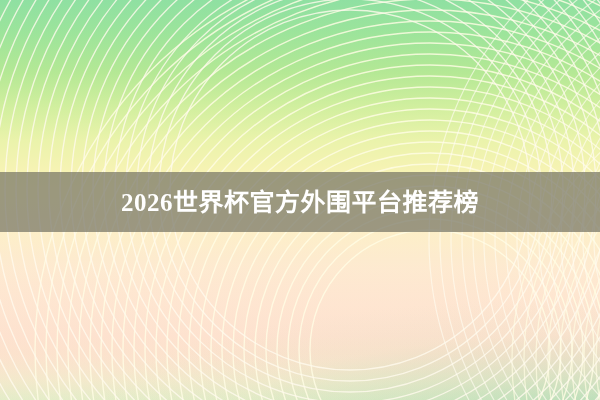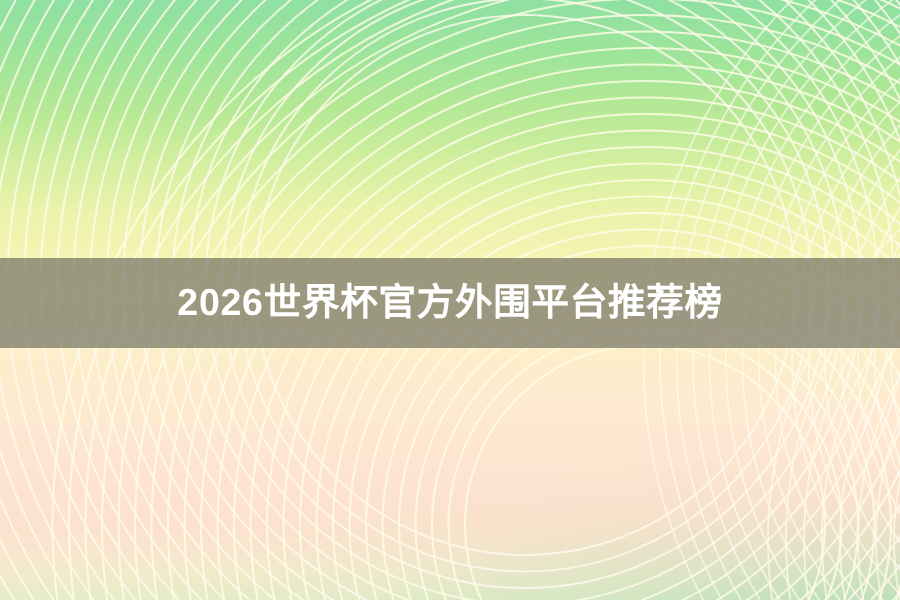--- a/index.html
+++ b/index.html
@@ -120,21 +120,21 @@
 
   .title-text {
     margin: 18px;
     color: #ffffff;
     font-size: 25px;
     font-weight: bold;
     letter-spacing: 0.5px;
     line-height: 1;
     white-space: nowrap;
     text-align: center;
-    font-family: Liberation Sans, sans-serif;
+    font-family: Liberation Serif, serif;
   }
 </style>
 </head>
 <body>
 
 <div class="banner">
 
   <div class="bg-gradient"></div>
   <div class="bg-warm"></div>
   <div class="bg-bottom-green"></div>

